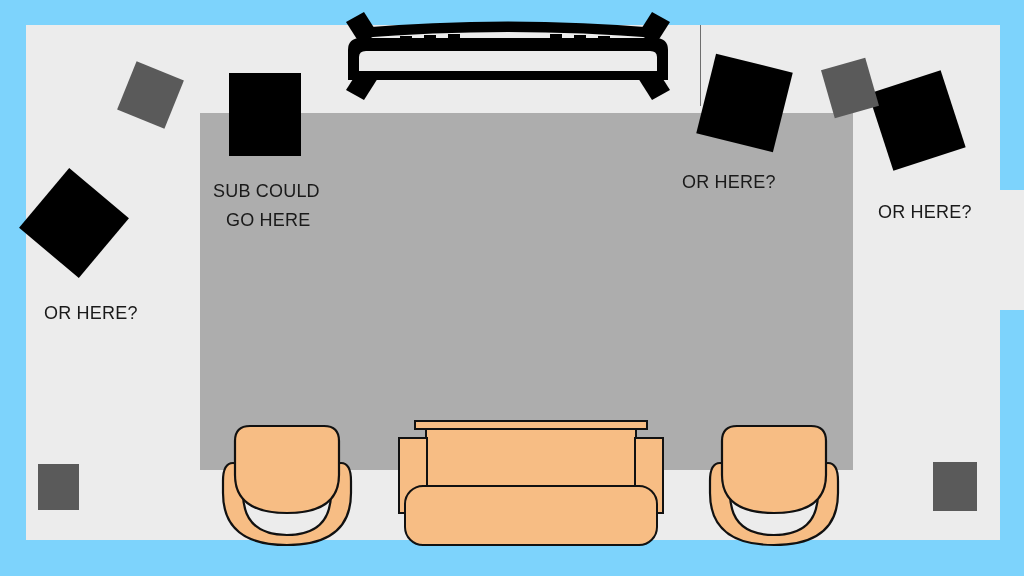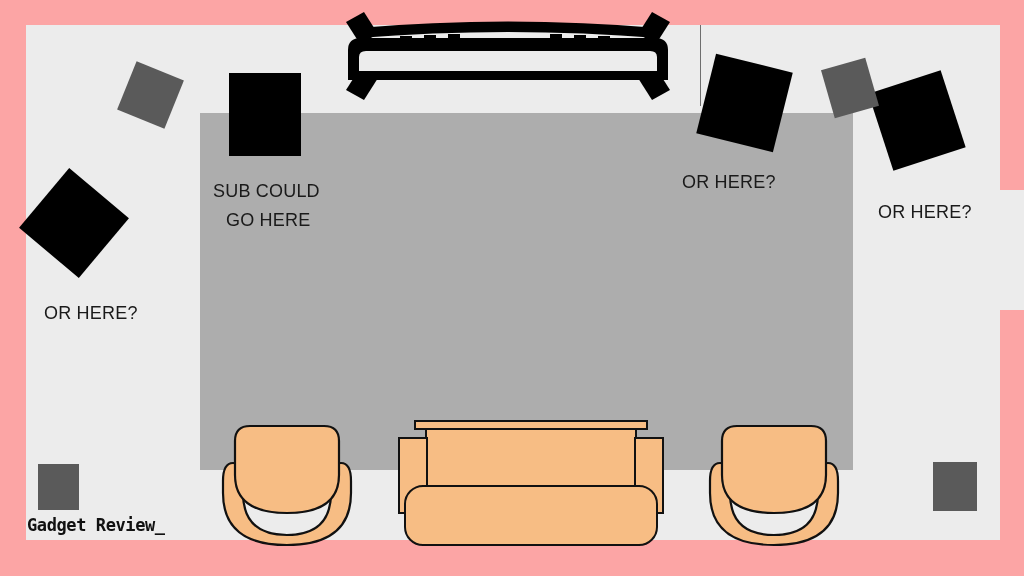--- a/index.html
+++ b/index.html
@@ -12,21 +12,21 @@
     width: 1024px;
     height: 576px;
     overflow: hidden;
     font-family: "Liberation Sans", sans-serif;
   }
 
   #stage {
     position: relative;
     width: 1024px;
     height: 576px;
-    background: #fca5a5;
+    background: #7dd3fc;
     overflow: hidden;
   }
 
   
   .room-floor {
     position: absolute;
     background: #ececec;
   }
   #room-main {
     left: 26px;
@@ -259,15 +259,14 @@
                  q0 -15 15 -15
                  L111 3
                  q15 0 15 15
                  L126 52
                  q0 38 -52 38
                  q-52 0 -52 -38 Z"></path>
       </g>
     </svg>
   </div>
 
-  <div id="watermark">Gadget Review_</div>
 
 </div>
 
 </body></html>

